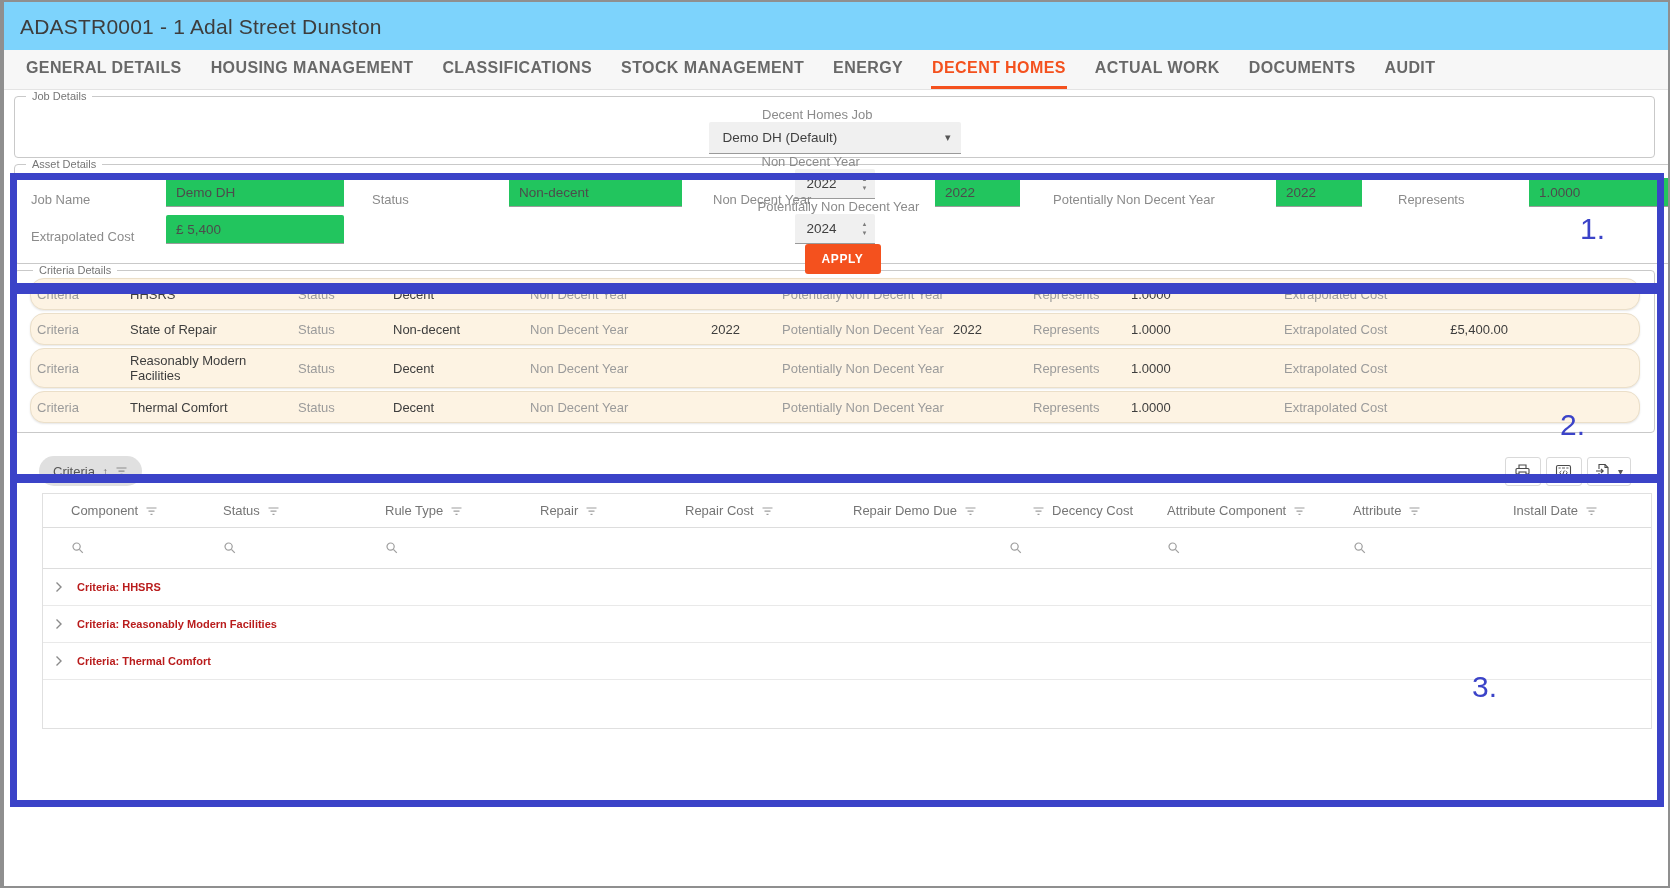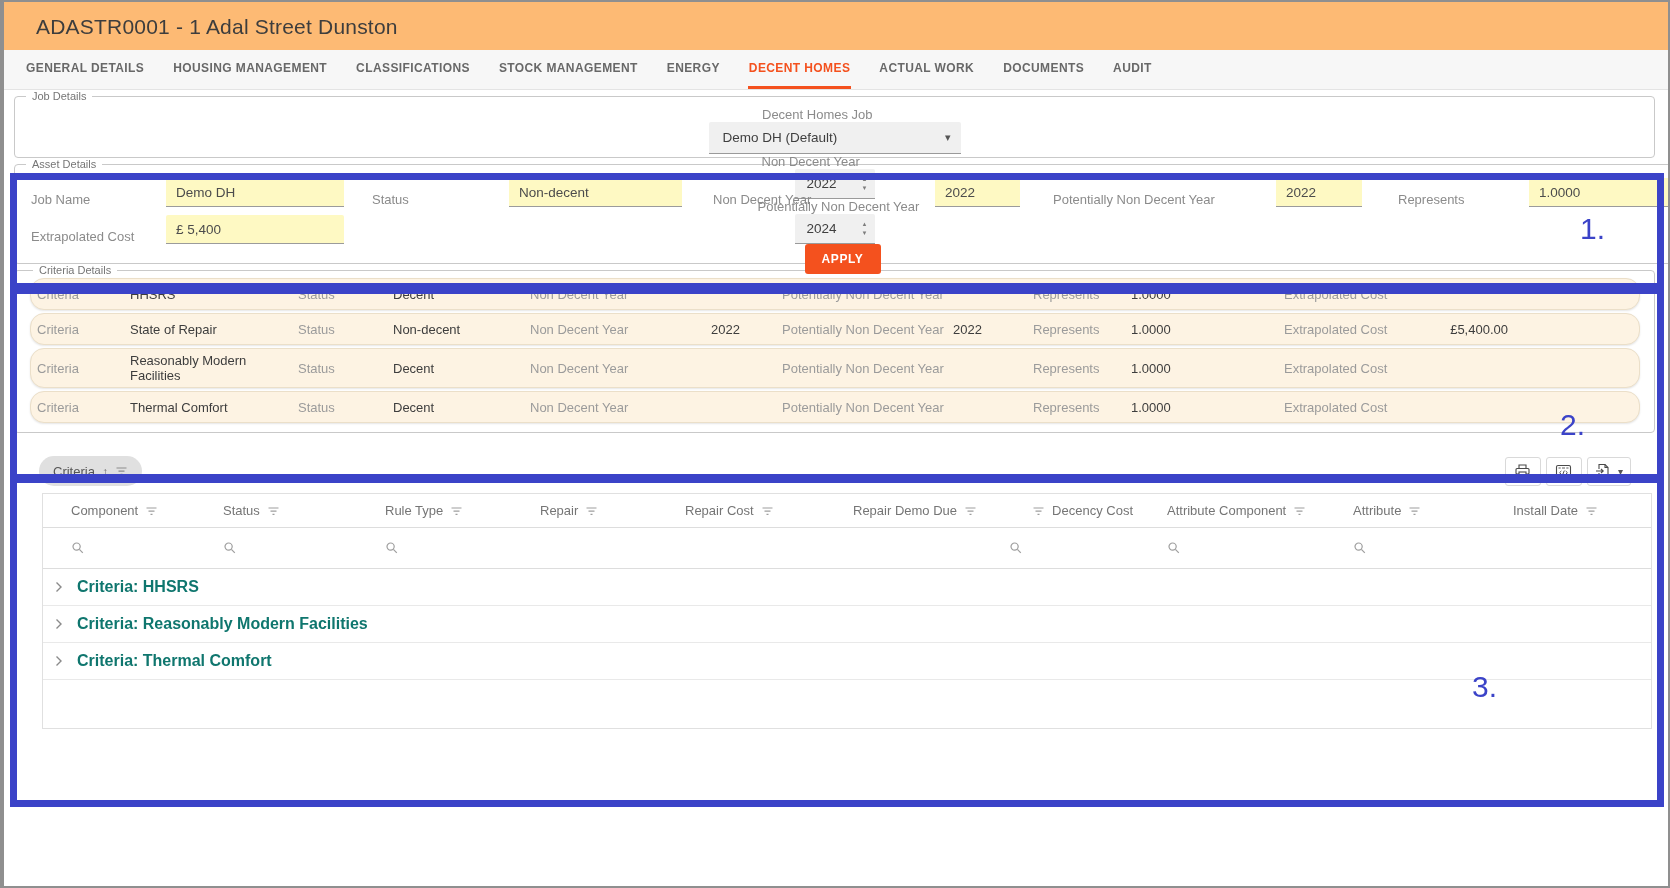--- a/index.html
+++ b/index.html
@@ -3,28 +3,28 @@
 <meta charset="utf-8">
 <style>
   * { box-sizing: border-box; margin: 0; padding: 0; }
   html,body { background:#e8e8e8; }
   body { font-family:"Liberation Sans", sans-serif; }
   .page {
     position:relative; width:1670px; height:888px; background:#fff;
     border:2px solid #8f8f8f; border-left:4px solid #8f8f8f; overflow:hidden;
   }
   
-  .titlebar { height:48px; padding:13px 0 0 32px; background:#fdba74; }
+  .titlebar { height:48px; padding:13px 0 0 16px; background:#7dd3fc; }
   .titlebar h1 { font-size:21px; font-weight:500; color:#3d3d3d; letter-spacing:0.2px; }
   .tabbar {
     height:40px; background:#f7f7f7; border-bottom:1px solid #e4e4e4;
     display:flex; align-items:stretch; padding-left:21px; gap:27px;
   }
   .tab {
-    display:flex; align-items:center; font-size:12px; font-weight:700;
+    display:flex; align-items:center; font-size:16px; font-weight:700;
     letter-spacing:0.4px; color:#686868; cursor:pointer;
     border-bottom:3px solid transparent; padding:0 1px;
   }
   .tab.active { color:#f4511e; border-bottom-color:#f4511e; }
   
   fieldset.fs {
     border:1px solid #c9c9c9; border-radius:4px; margin:0 13px 0 10px; background:#fff;
   }
   fieldset.fs legend {
     margin-left:11px; padding:0 6px; font-size:11px; color:#757575;
@@ -50,21 +50,21 @@
   .spin-btns span { font-size:6px; line-height:6px; color:#7d7d7d; cursor:pointer; }
   .apply {
     margin-left:16px; width:76px; height:30px; border:none; border-radius:3px;
     background:#f4511e; color:#fff; font-size:12px; font-weight:700; letter-spacing:0.6px;
     font-family:"Liberation Sans", sans-serif; cursor:pointer;
   }
   
   .asset-fs { margin-top:14px; height:106px; }
   .arow { display:flex; align-items:flex-end; padding:2px 16px 0 16px; height:34px; margin-top:3px;gap:20px; }
   .dis-input {
-    height:29px; background:#fef9c3; border-bottom:1px solid #9b9b9b;
+    height:29px; background:#22c55e; border-bottom:1px solid #9b9b9b;
     border-radius:2px 2px 0 0; display:flex; align-items:center; padding-left:10px;
     font-size:13.5px; color:#4c4c4c;
   }
   .al1 { width:115px; } .ai1 { width:178px; }
   .al2 { width:125px; padding-left:8px; } .ai2 { width:173px; }
   .al3 { width:213px; padding-left:11px; } .ai3 { width:85px; }
   .al4 { width:216px; padding-left:13px; } .ai4 { width:86px; }
   .al5 { width:127px; padding-left:16px; } .ai5 { width:173px; }
   
   .crit-fs { margin-top:14px; padding:2px 7px 6px 7px; }
@@ -108,21 +108,21 @@
     font-size:13px; color:#757575; cursor:pointer; white-space:nowrap; overflow:hidden;
   }
   .hcell.right { justify-content:flex-end; padding-left:0; padding-right:6px; }
   .gfilter { height:41px; border-bottom:1px solid #ddd; }
   .fcell { display:flex; align-items:center; padding-left:28px; cursor:text; }
   .fcell.iconleft { padding-left:8px; }
   .grow {
     height:37px; border-bottom:1px solid #e9e9e9; display:flex; align-items:center;
     padding-left:12px; gap:14px; cursor:pointer;
   }
-  .grow .gtext { font-size:16px; font-weight:700; color:#0f766e; }
+  .grow .gtext { font-size:11px; font-weight:700; color:#b91c1c; }
   .gempty { height:48px; }
   
   .ann {
     position:absolute; left:6px; width:1654px; border:7px solid #3b43c8;
     pointer-events:none; z-index:50;
   }
   .ann1 { top:171px; height:121px; }
   .ann2 { top:281px; height:198px; }
   .ann3 { top:474px; height:331px; }
   .ann-num {

